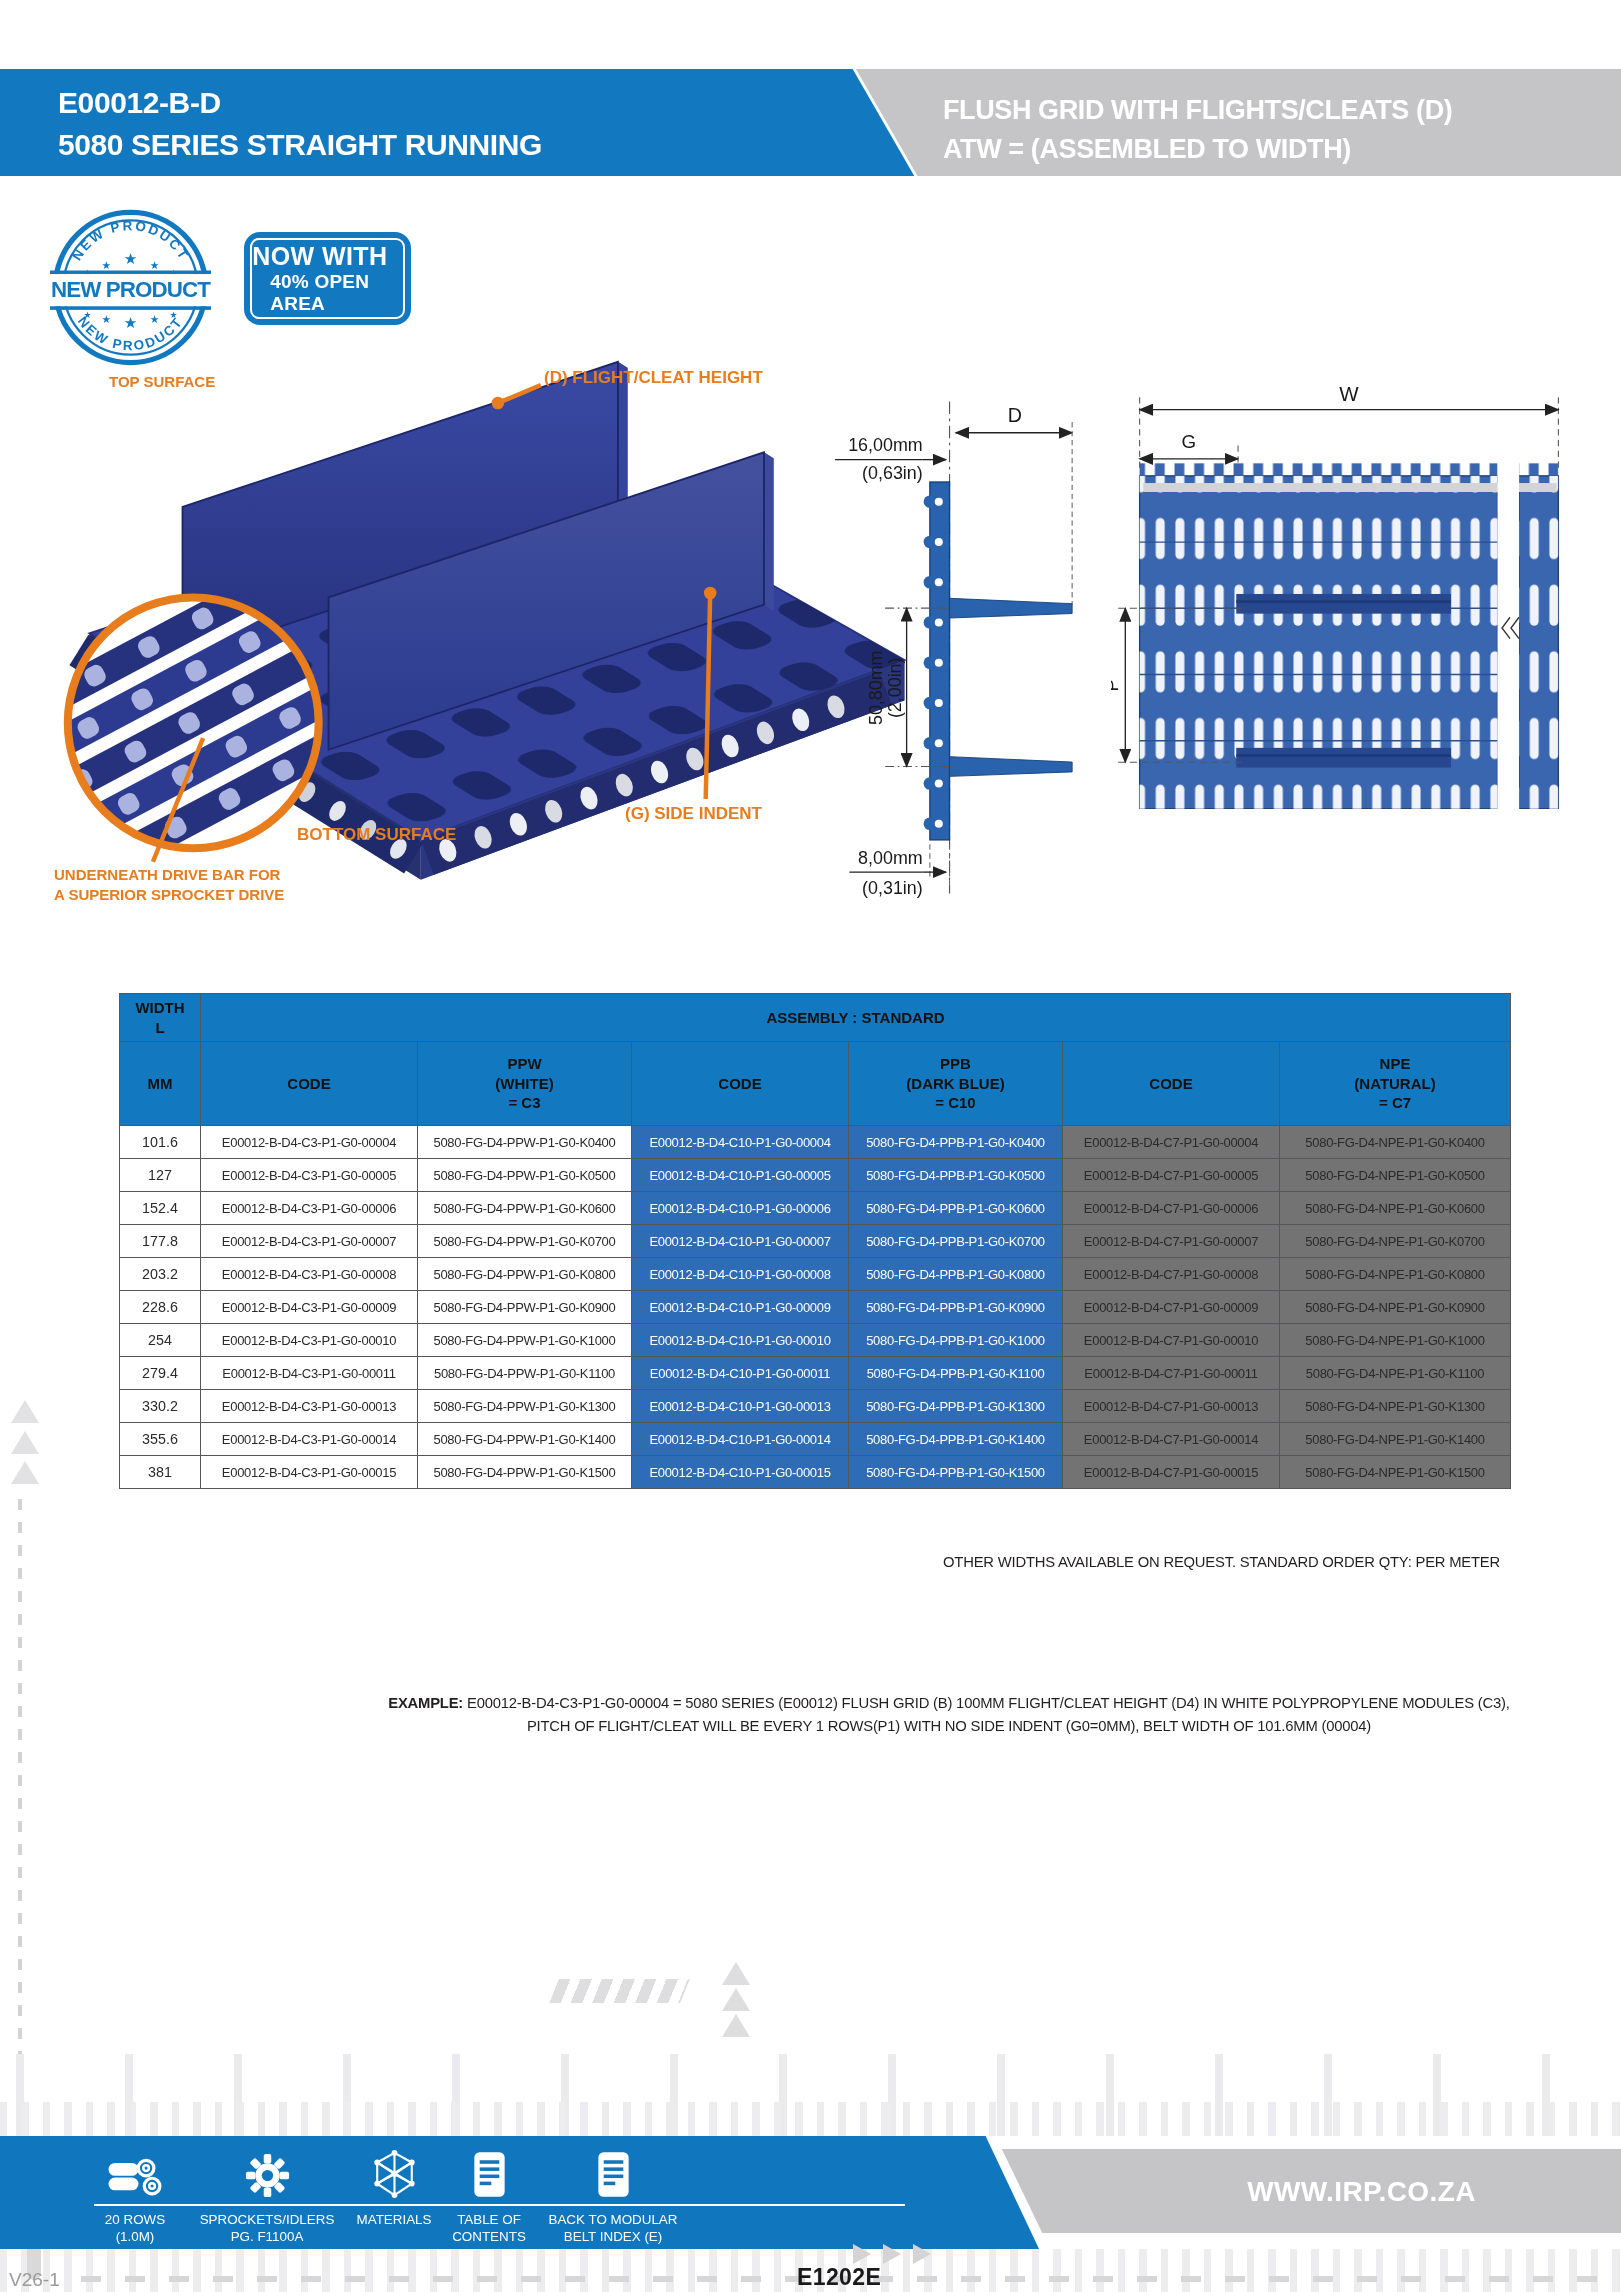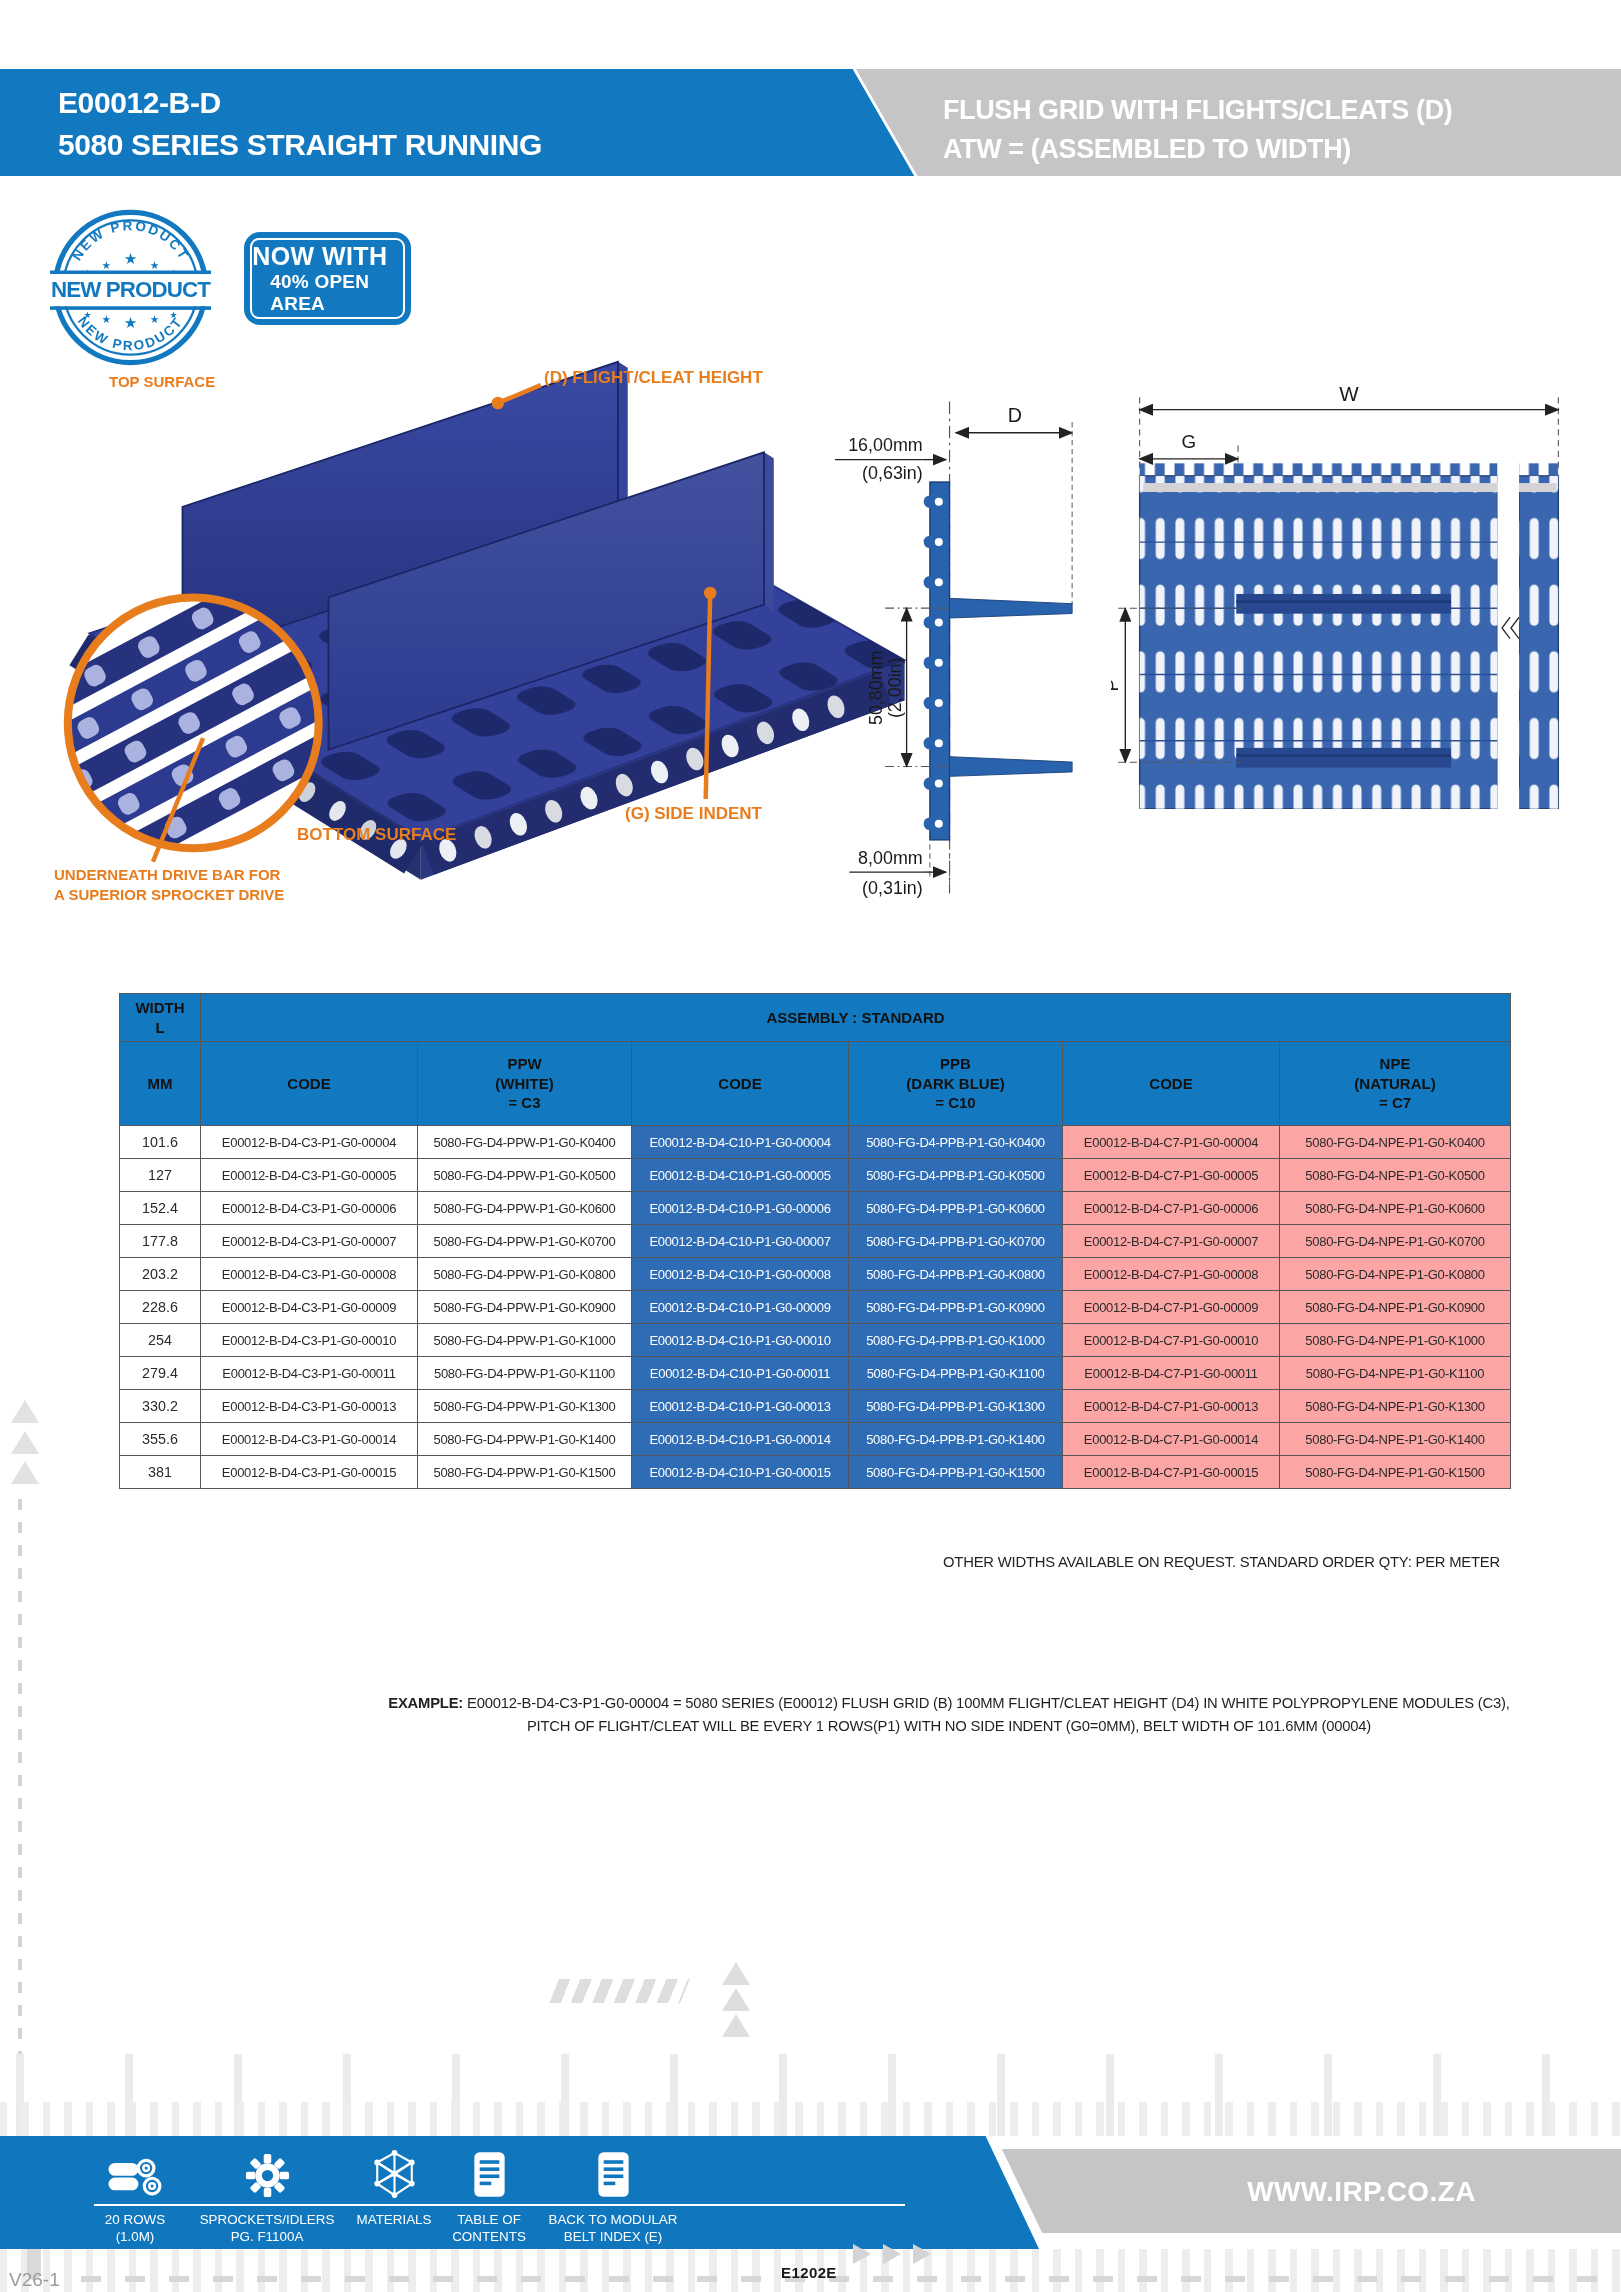--- a/index.html
+++ b/index.html
@@ -30,21 +30,21 @@
   
   #spec-table{position:absolute;left:119px;top:981px;border-collapse:collapse;table-layout:fixed;width:1391px;}
   #spec-table td,#spec-table th{border:1.8px solid #55565a;text-align:center;vertical-align:middle;
       font-family:"Liberation Sans",sans-serif;overflow:hidden;}
   #spec-table th{background:#1279c0;color:#111;font-size:15px;font-weight:bold;white-space:pre-line;line-height:19.7px;}
   tr.hrow1 th{height:45px;}
   tr.hrow2 th{height:81px;}
   tr.drow td{height:30px;font-size:13px;letter-spacing:-0.3px;background:#fff;color:#2a2a2a;}
   tr.drow td.c-mm{font-size:14.3px;letter-spacing:0;}
   tr.drow td.c-blue{background:#2e6cb5;color:#fff;border-left:2.7px solid #fff;border-right:2.7px solid #fff;}
-  tr.drow td.c-cream{background:#fca5a5;}
+  tr.drow td.c-cream{background:#737373;}
 
   .note-right{position:absolute;left:627px;top:1542px;width:873px;text-align:right;
               font-size:14.8px;letter-spacing:-0.2px;color:#231f20;}
   .example{position:absolute;left:385px;top:1680px;width:1128px;text-align:center;
            font-size:14.8px;line-height:23px;letter-spacing:-0.2px;color:#231f20;}
   .example b{font-weight:bold;}
 
   
   .tri-up{width:0;height:0;border-left:14.3px solid transparent;border-right:14.3px solid transparent;
           border-bottom:23px solid #e2e2e4;position:absolute;}
@@ -68,21 +68,21 @@
   .foot-blue{position:absolute;left:0;top:2124px;width:1621px;height:113px;background:#1077be;
              clip-path:polygon(0 0,60.8% 0,64.1% 100%,0 100%);}
   .foot-grey{position:absolute;left:0;top:2137px;width:1621px;height:84px;background:#c5c5c7;
              clip-path:polygon(61.8% 0,100% 0,100% 100%,64.3% 100%);}
   .foot-line{position:absolute;left:94px;top:2192px;width:811px;height:1.8px;background:#fff;}
   .f-item{position:absolute;top:2139px;width:152px;height:97px;text-align:center;cursor:pointer;}
   .f-icon{height:47px;display:flex;align-items:flex-end;justify-content:center;}
   .f-label{margin-top:12.5px;color:#fff;font-size:13.4px;line-height:17px;font-weight:normal;}
   .website{position:absolute;left:1102px;top:2164px;width:519px;text-align:center;color:#fff;
            font-size:28px;font-weight:bold;letter-spacing:0.4px;}
-  .pagecode{position:absolute;left:781px;top:2252px;font-size:15px;font-weight:bold;color:#1a1a1a;letter-spacing:0.4px;}
+  .pagecode{position:absolute;left:781px;top:2252px;font-size:23px;font-weight:bold;color:#1a1a1a;letter-spacing:0.4px;padding-left:16px;}
   .version{position:absolute;left:9px;top:2257px;font-size:19px;color:#9b9b9b;}
 </style>
 </head>
 <body>
 
 <div id="page">
 
   <div class="banner-blue"></div>
   <div class="banner-grey"></div>
   <div class="banner-title">

